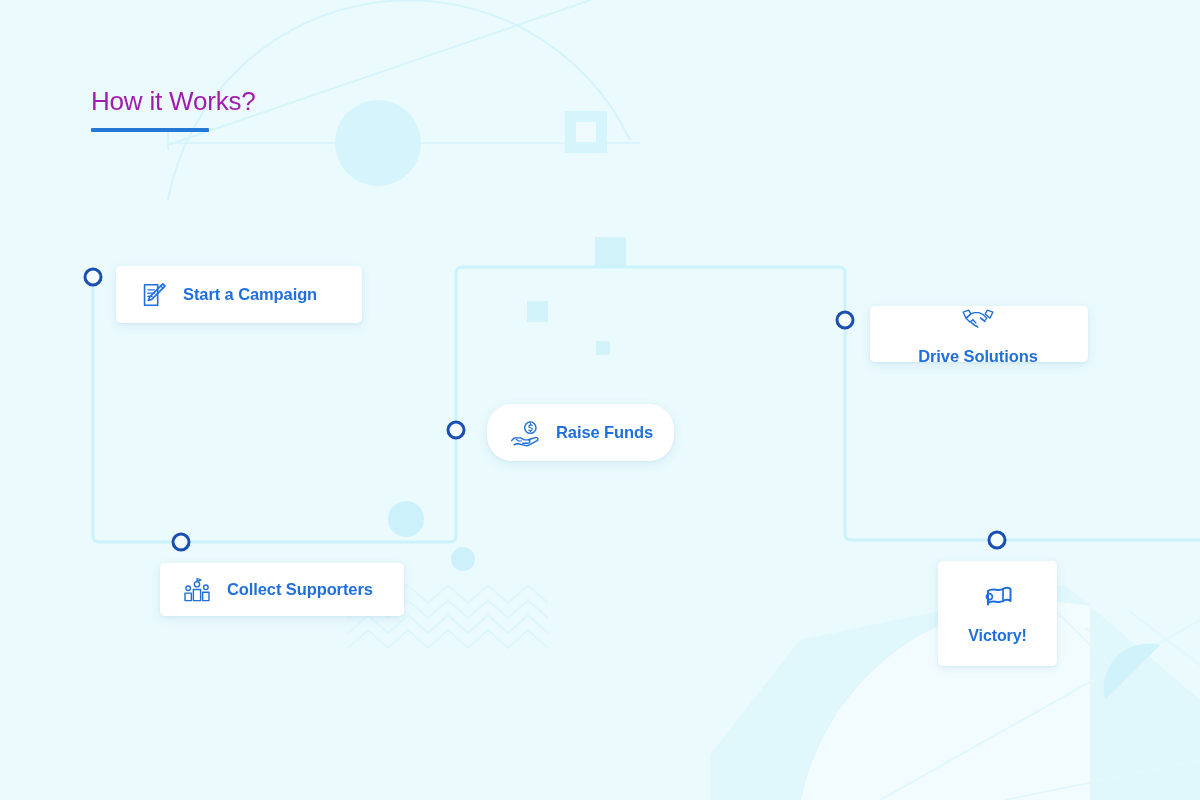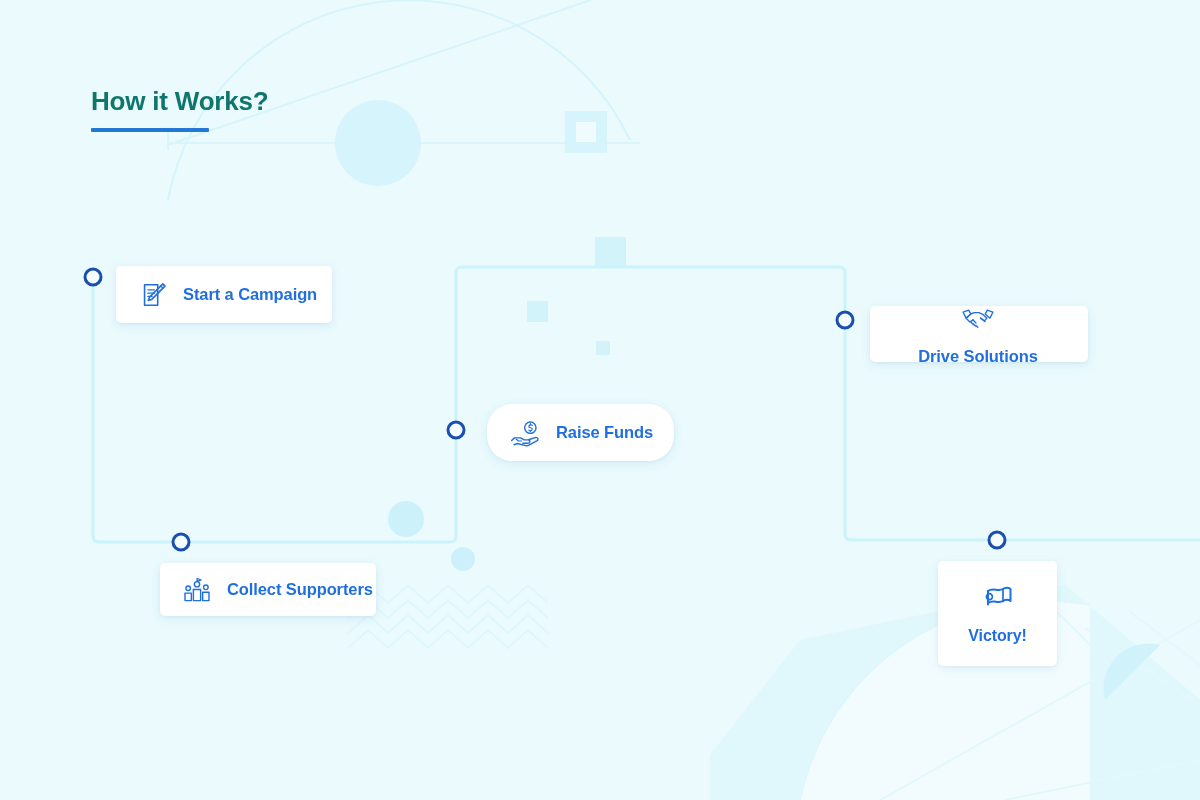--- a/index.html
+++ b/index.html
@@ -29,22 +29,22 @@
 
   
   .heading {
     position: absolute;
     left: 91px;
     top: 88px;
     z-index: 6;
   }
   .heading-title {
     font-size: 26px;
-    font-weight: bold;
-    color: #0f766e;
+    font-weight: normal;
+    color: #a21caf;
     letter-spacing: -0.2px;
     line-height: 1;
     white-space: nowrap;
   }
   .heading-rule {
     margin-top: 14px;
     width: 118px;
     height: 4px;
     background: #2278d4;
     border-radius: 1px;
@@ -82,22 +82,22 @@
   }
   .card-icon {
     flex: 0 0 auto;
     display: flex;
     align-items: center;
     justify-content: center;
     line-height: 0;
   }
 
   
-  #card-start    { left: 116px; top: 266px;  width: 216px; height: 57px; }
-  #card-collect  { left: 160px; top: 563px;  width: 216px; height: 53px; }
+  #card-start    { left: 116px; top: 266px;  width: 246px; height: 57px; }
+  #card-collect  { left: 160px; top: 563px;  width: 244px; height: 53px; }
   #card-raise    { left: 487px; top: 404px;  width: 187px; height: 57px; border-radius: 25px; }
   #card-drive    { left: 870px; top: 306px;  width: 218px; height: 56px; flex-direction: column; }
   #card-victory  { left: 938px; top: 561px;  width: 119px; height: 105px; }
 
   #card-victory .card-label { font-size: 16px; }
 </style>
 </head>
 <body>
 
 <div id="stage">

